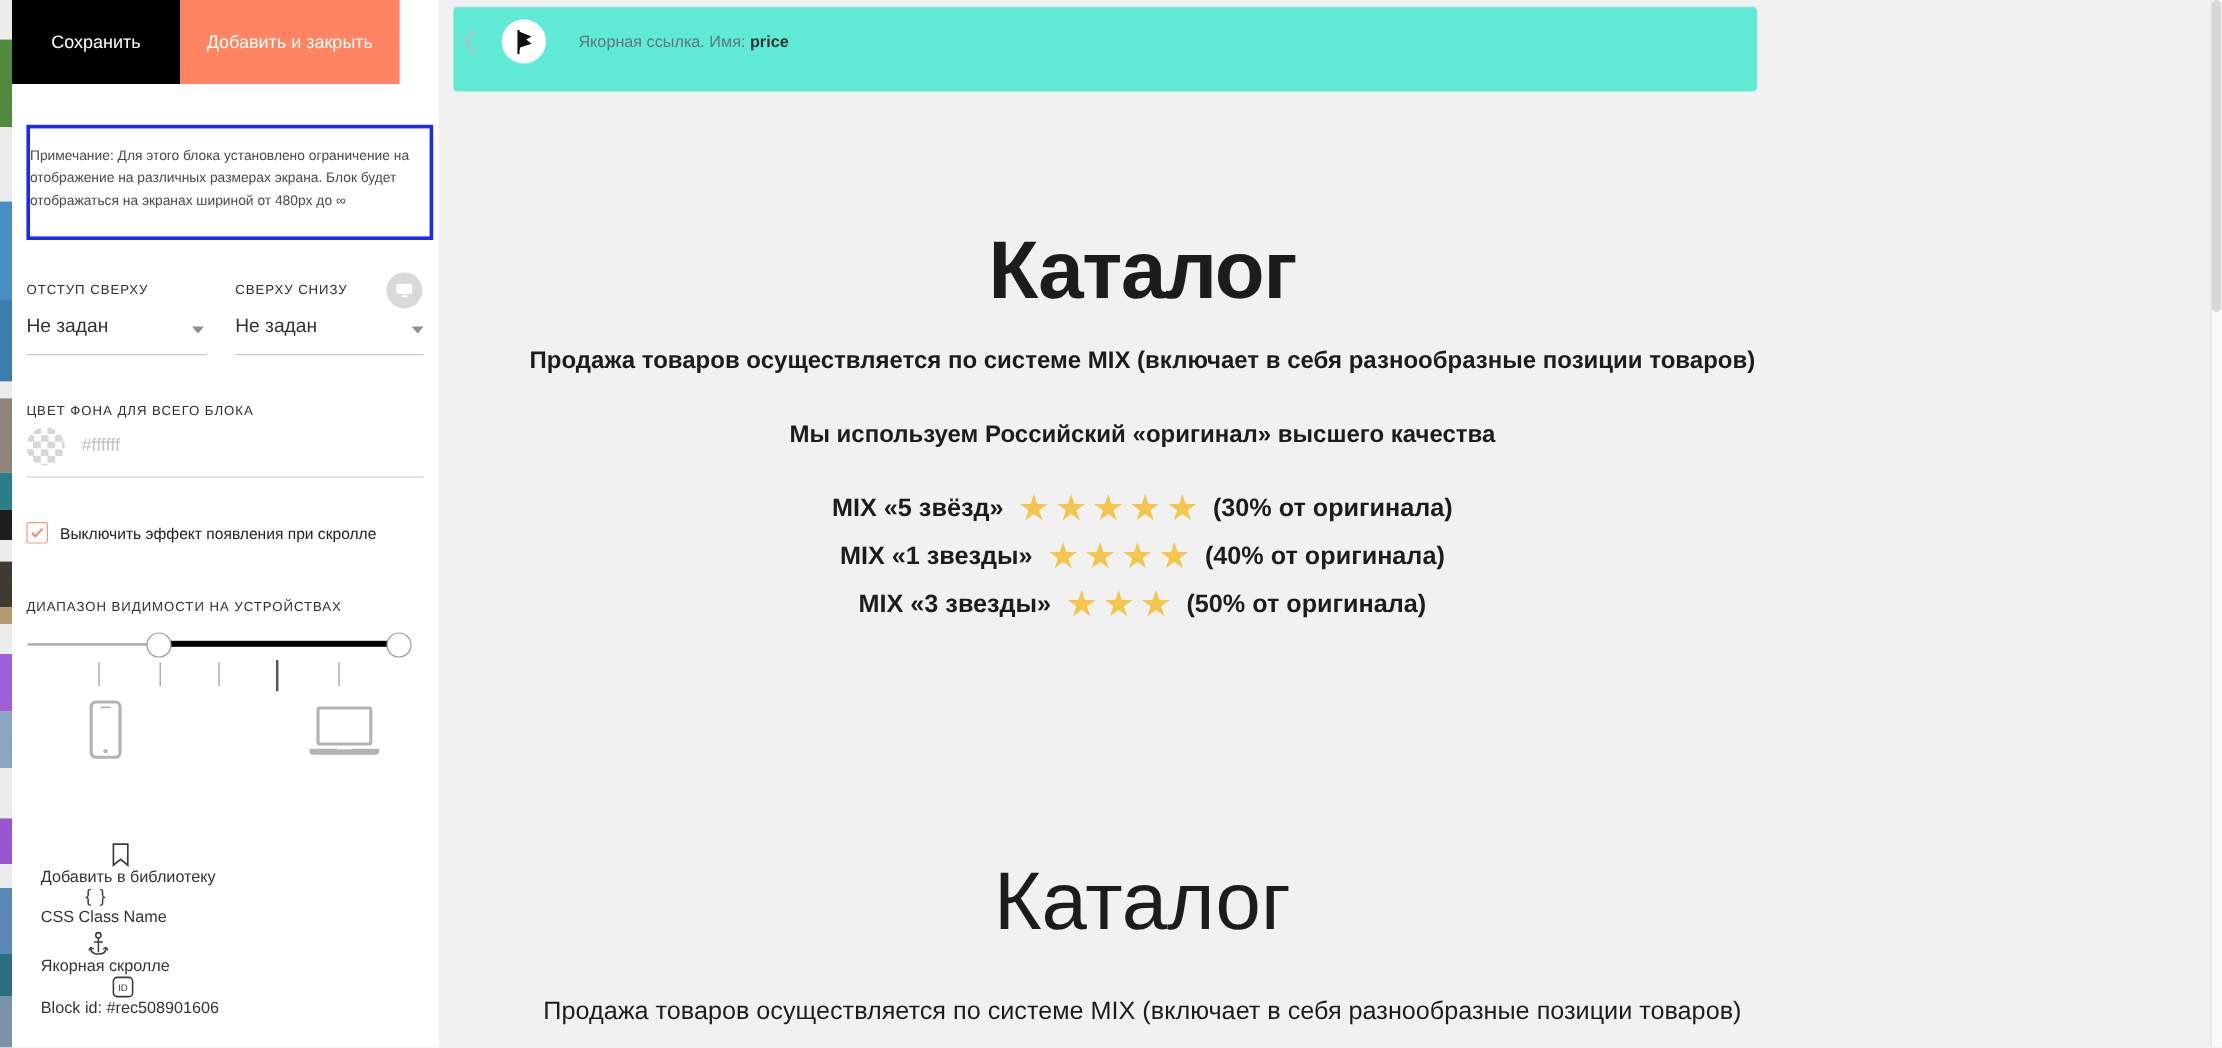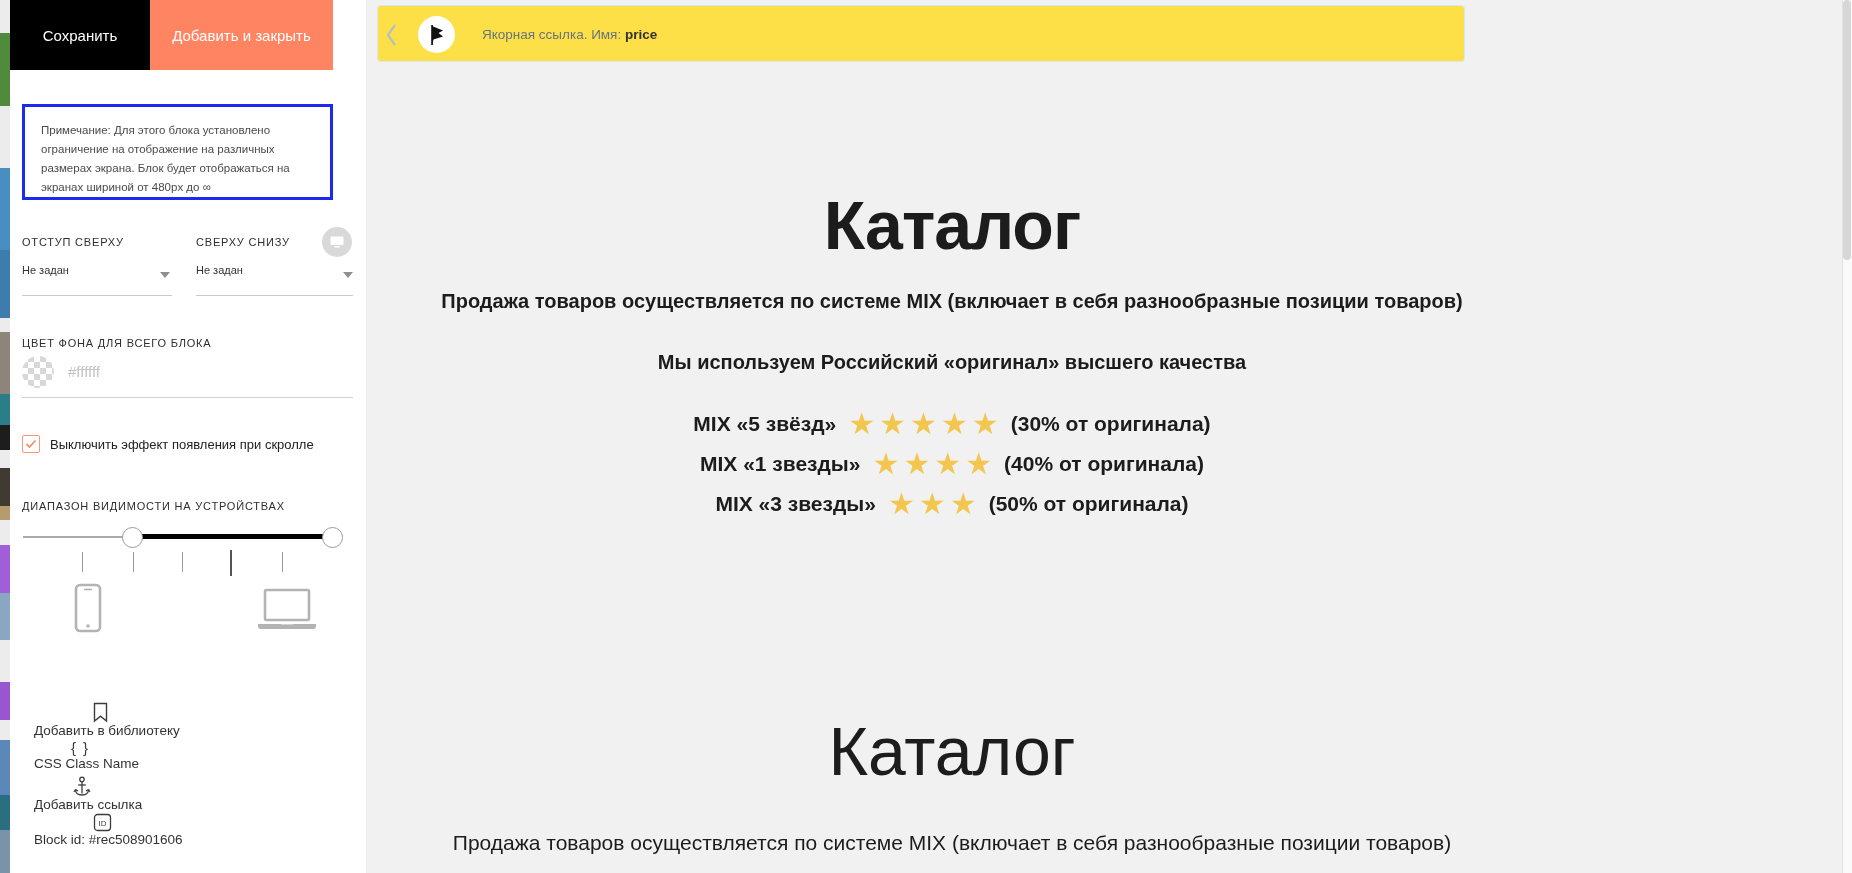--- a/index.html
+++ b/index.html
@@ -12,26 +12,26 @@
   .page-strip .seg { width:10px; }
 
   
   .sidebar { position:absolute; left:10px; top:0; width:357px; height:873px; background:#ffffff; z-index:2;
              border-right:1px solid #ededed; }
   .btn-row { position:absolute; left:0; top:0; width:357px; height:70px; display:flex; }
   .btn { display:flex; align-items:center; justify-content:center; font-size:15px; color:#fff; cursor:pointer; }
   .btn-save  { width:140px; background:#000000; }
   .btn-save-close { width:183px; background:#ff8562; }
 
-  .note-box { position:absolute; left:12px; top:104px; width:311px; height:96px; border:3px solid #1b2af0;
-              padding:14px 16px; font-size:11.5px; line-height:19px; color:#4a4a4a; background:#fff; }
+  .note-box { position:absolute; left:12px; top:104px; width:339px; height:96px; border:3px solid #1b2af0;
+              padding:14px 0; font-size:11.5px; line-height:19px; color:#4a4a4a; background:#fff; }
 
   .field-label { position:absolute; font-size:11px; letter-spacing:.8px; color:#2e2e2e; }
 
-  .select { position:absolute; height:34px; font-size:11px; color:#333; border-bottom:1px solid #c9c9c9; cursor:pointer; }
+  .select { position:absolute; height:34px; font-size:16px; color:#333; border-bottom:1px solid #c9c9c9; cursor:pointer; }
   .select .val { position:absolute; left:0; top:2px; }
   .caret { position:absolute; top:10px; width:0; height:0; border-left:5px solid transparent;
            border-right:5px solid transparent; border-top:6px solid #8f8f8f; }
 
   .screen-circle { position:absolute; left:312px; top:227px; width:30px; height:30px; border-radius:50%;
                    background:#d9d9d9; display:flex; align-items:center; justify-content:center; cursor:pointer; }
 
   .swatch { position:absolute; left:12px; top:356px; width:32px; height:32px; border-radius:50%;
             background:repeating-conic-gradient(#d8d8d8 0% 25%, #ffffff 0% 50%) 0 0/12px 12px; cursor:pointer; }
   .color-input { position:absolute; left:58px; top:363px; width:100px; border:none; outline:none;
@@ -57,21 +57,21 @@
   .link-item { position:absolute; left:12px; display:flex; align-items:center; cursor:pointer;flex-direction:column; }
   .link-item .txt { margin-left:12px; font-size:13.5px; color:#333; }
   .braces-glyph { font-size:15px; color:#3c3c3c; letter-spacing:2px; }
 
   
   .main { position:absolute; left:368px; top:0; right:10px; bottom:0; background:#f1f1f1; }
   .scrollbar { position:absolute; right:0; top:0; width:10px; height:873px; background:#fafafa;
                border-left:1px solid #e2e2e2; z-index:4; }
   .scroll-thumb { position:absolute; right:1px; top:0; width:8px; height:260px; background:#d7d7d7; border-radius:4px; }
 
-  .anchor-bar { position:absolute; left:9px; top:5px; width:1088px; height:57px; background:#fde047;
+  .anchor-bar { position:absolute; left:9px; top:5px; width:1088px; height:72px; background:#5eead4;
                 border:1px solid #dbe7f0; border-radius:4px;padding-left:34px; }
   .anchor-bar .back { position:absolute; left:6px; top:16px; }
   .anchor-bar .flag-circle { position:absolute; left:40px; top:10px; width:37px; height:37px; border-radius:50%;
                 background:#fff; display:flex; align-items:center; justify-content:center; }
   .anchor-bar .bar-text { position:absolute; left:104px; top:21px; font-size:13.5px; color:#66757e; }
   .anchor-bar .bar-text b { color:#333; }
 
   .content { position:absolute; left:9px; top:0; width:1150px; text-align:center; color:#1c1c1c; }
   .h-title { position:absolute; left:0; width:100%; font-size:68px; font-weight:700; letter-spacing:-1px; }
   .h-title.light { font-weight:400; letter-spacing:0; }
@@ -197,21 +197,21 @@
       <span class="txt">CSS Class Name</span>
     </div>
     <div class="link-item" style="top:776px;">
       <svg width="18" height="21" viewBox="0 0 18 21">
         <circle cx="9" cy="3.4" r="2.2" fill="none" stroke="#3c3c3c" stroke-width="1.3"></circle>
         <line x1="9" y1="5.6" x2="9" y2="17.5" stroke="#3c3c3c" stroke-width="1.3"></line>
         <line x1="5.2" y1="9" x2="12.8" y2="9" stroke="#3c3c3c" stroke-width="1.3"></line>
         <path d="M2.5 13.5 c0 4 3 5.5 6.5 5.5 s6.5 -1.5 6.5 -5.5" fill="none" stroke="#3c3c3c" stroke-width="1.3"></path>
         <path d="M2.5 13.5 l-1.6 2.4 M2.5 13.5 l2.6 1.4 M15.5 13.5 l1.6 2.4 M15.5 13.5 l-2.6 1.4" stroke="#3c3c3c" stroke-width="1.1" fill="none"></path>
       </svg>
-      <span class="txt">Добавить ссылка</span>
+      <span class="txt">Якорная скролле</span>
     </div>
     <div class="link-item" style="top:813px;">
       <svg width="19" height="19" viewBox="0 0 19 19">
         <rect x="1.5" y="1.5" width="16" height="16" rx="3" fill="none" stroke="#3c3c3c" stroke-width="1.3"></rect>
         <text x="9.5" y="13" font-size="8" text-anchor="middle" fill="#3c3c3c" font-family="Liberation Sans, sans-serif">ID</text>
       </svg>
       <span class="txt">Block id:  #rec508901606</span>
     </div>
   </div>
 

